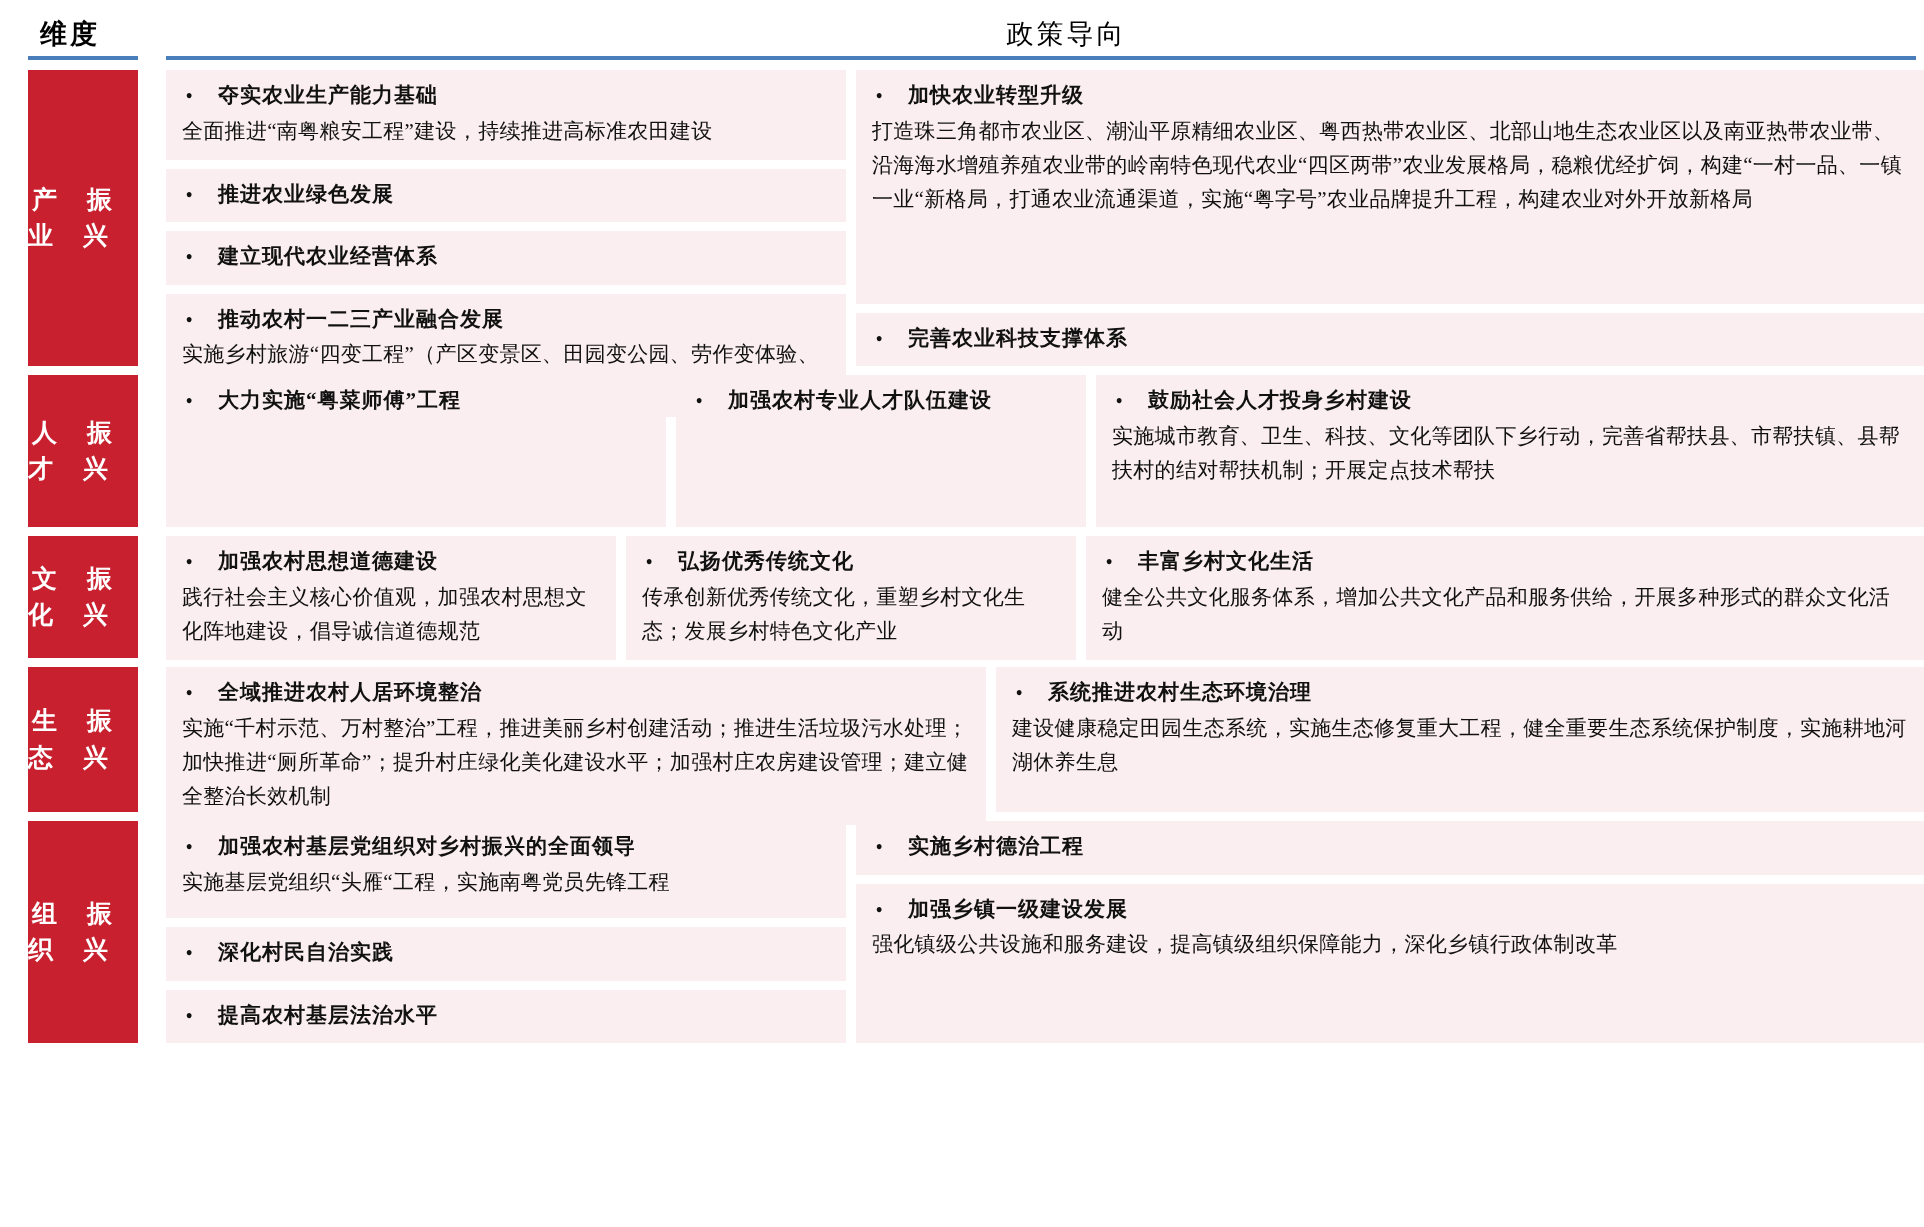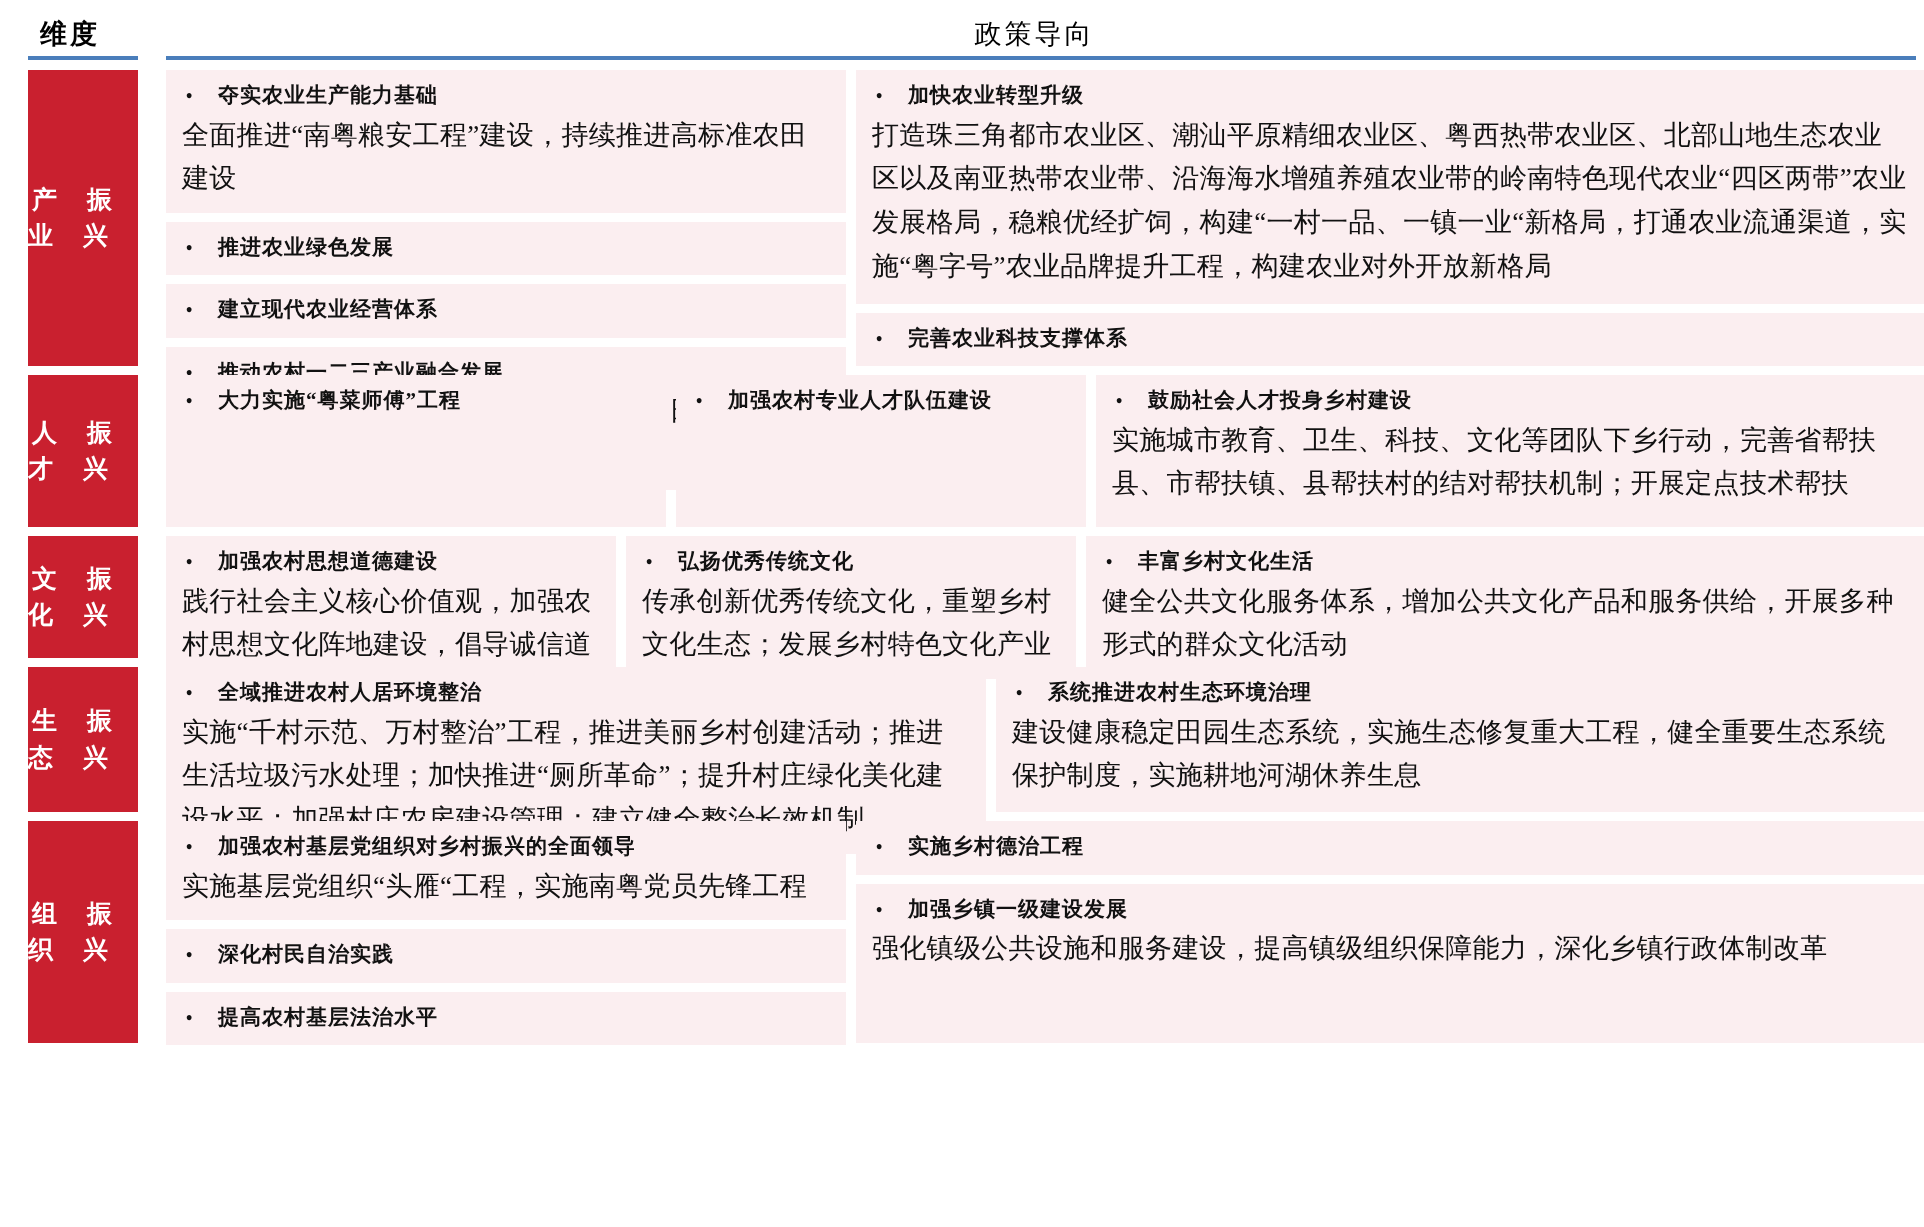--- a/index.html
+++ b/index.html
@@ -16,20 +16,21 @@
     background: #ffffff;
     overflow: hidden;
   }
 
   
   .header {
     display: flex;
     align-items: flex-end;
     height: 56px;
     padding: 0;
+    gap: 32px;
   }
   .hdr-dim {
     width: 140px;
     flex: 0 0 140px;
     text-align: center;
     font-size: 27px;
     font-weight: bold;
     color: #000000;
     letter-spacing: 3px;
     padding-bottom: 4px;
@@ -117,21 +118,21 @@
   .bullet-dot {
     flex: 0 0 auto;
     width: 36px;
     font-size: 18px;
     color: #111111;
     padding-left: 4px;
   }
   .bullet-text { flex: 1 1 auto; letter-spacing: 1px; }
 
   .desc {
-    font-size: 27px;
+    font-size: 21px;
     color: #111111;
     line-height: 1.62;
     letter-spacing: 0.3px;
     margin-top: 2px;
     font-weight: normal;
   }
 
   
   .r1 .c1 { flex: 0 0 680px; }
   .r1 .c2 { flex: 1 1 auto; }

